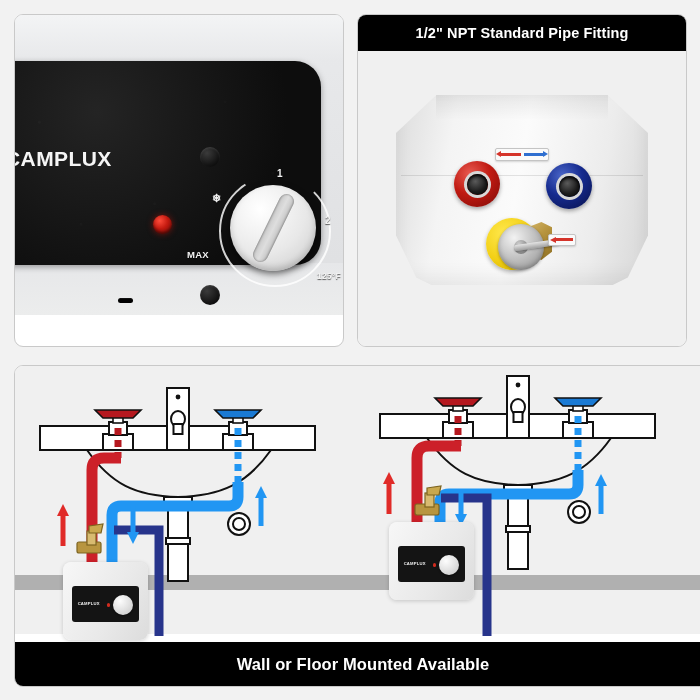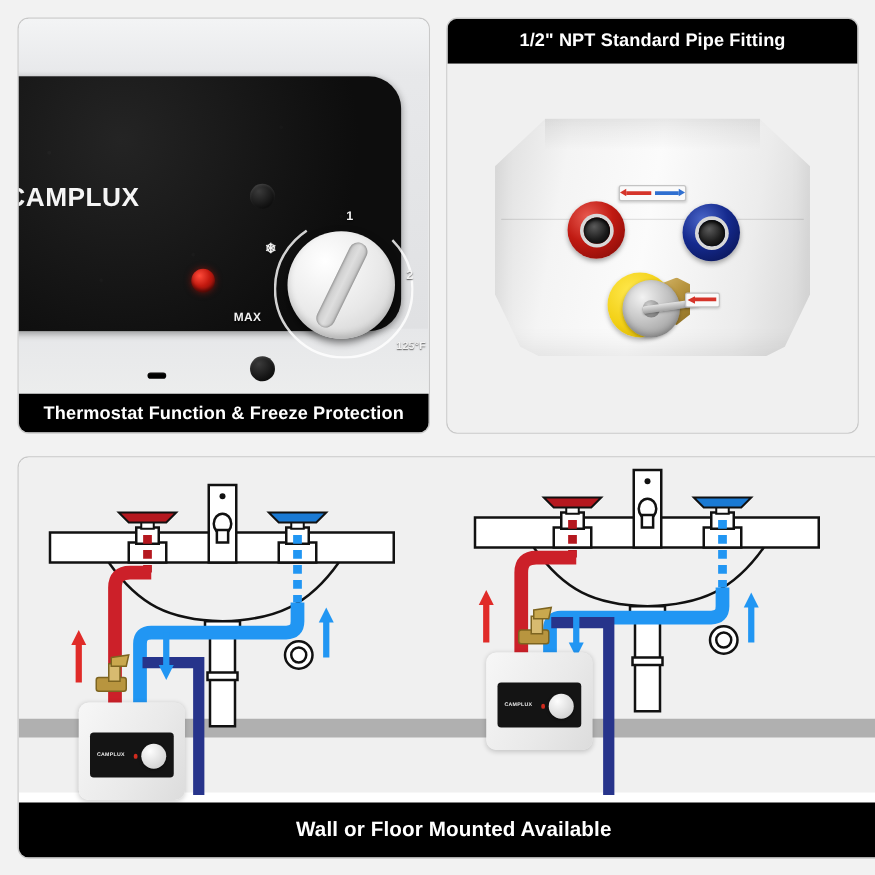--- a/index.html
+++ b/index.html
@@ -430,21 +430,20 @@
           </div>
           <span class="dial-label" id="dial-snowflake">❄</span>
           <span class="dial-label" id="dial-1">1</span>
           <span class="dial-label" id="dial-2">2</span>
           <span class="dial-label" id="dial-max">MAX</span>
           <span class="dial-label" id="dial-temp">125°F</span>
         </div>
       </div>
     </div>
 
-    <div class="caption-bar" id="thermostat-caption">Thermostat Function &amp; Freeze Protection</div>
   </div>
 
   <div class="panel" id="panel-npt">
 
     <div class="caption-bar" id="npt-caption">1/2" NPT Standard Pipe Fitting</div>
 
     <div id="npt-photo">
       <div id="npt-body">
         <div id="npt-body-shape"></div>
         <div id="npt-top-shade"></div>

